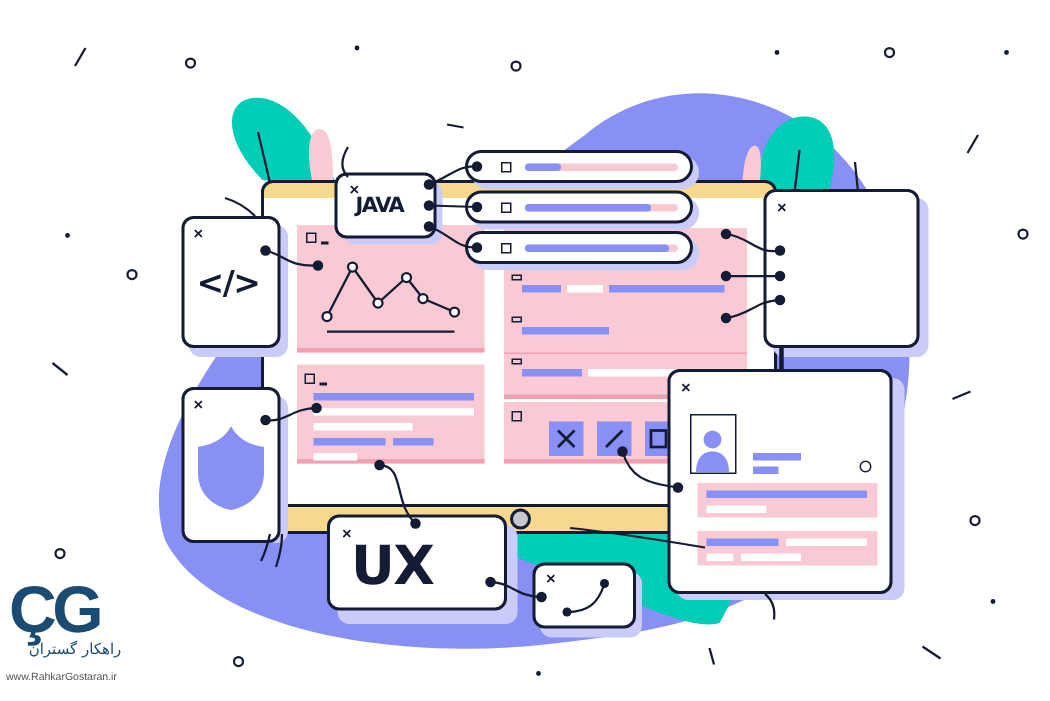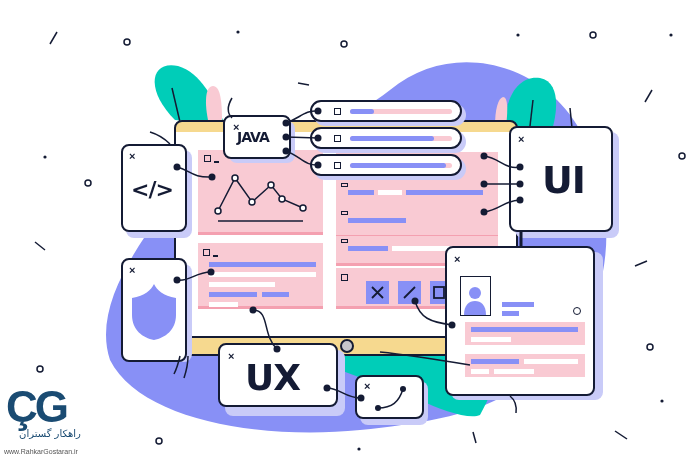--- a/index.html
+++ b/index.html
@@ -157,21 +157,20 @@
 <div class="card" style="left:121px;top:258px;width:66px;height:104px;">
   <span class="xmark" style="left:6px;top:5px;">×</span>
   <svg width="62" height="100">
       <path d="M9 38 C 22 36, 28 30, 31 24 C 34 30, 40 36, 53 38 L 53 55 C 53 70, 42 78, 31 80 C 20 78, 9 70, 9 55 Z" fill="#8890f6"></path>
     </svg>
 </div>
 
 <div class="shadow" style="left:515px;top:132px;width:104px;height:106px;"></div>
 <div class="card" style="left:509px;top:126px;width:104px;height:106px;">
   <span class="xmark" style="left:7px;top:6px;">×</span>
-  <span class="bigtxt" style="left:31px;top:30px;font-size:38px;">UI</span>
 </div>
 
 <div class="shadow" style="left:451px;top:252px;width:152px;height:148px;"></div>
 <div class="card" style="left:445px;top:246px;width:150px;height:150px;">
   <span class="xmark" style="left:7px;top:6px;">×</span>
   <div class="abs" style="left:13px;top:28px;width:31px;height:40px;border:1.5px solid #141b34;box-sizing:border-box;overflow:hidden;">
     <svg width="31" height="40">
         <circle cx="14" cy="16" r="6" fill="#8890f6"></circle>
         <path d="M3 38 C 3 28, 8 24, 14 24 C 20 24, 25 28, 25 38 Z" fill="#8890f6"></path>
       </svg>
@@ -185,21 +184,21 @@
   <div class="abs" style="left:18px;top:106px;width:120px;height:23px;background:#f9cad3;"></div>
   <div class="bar" style="left:24px;top:111px;width:48px;background:#8890f6;"></div>
   <div class="bar" style="left:77px;top:111px;width:54px;background:#ffffff;"></div>
   <div class="bar" style="left:24px;top:121px;width:18px;background:#ffffff;"></div>
   <div class="bar" style="left:47px;top:121px;width:40px;background:#ffffff;"></div>
 </div>
 
 <div class="shadow" style="left:225px;top:350px;width:120px;height:66px;"></div>
 <div class="card" style="left:218px;top:343px;width:120px;height:64px;">
   <span class="xmark" style="left:8px;top:6px;">×</span>
-  <span class="bigtxt" style="left:25px;top:12px;font-size:36px;">UX</span>
+  <span class="bigtxt" style="left:14px;top:12px;font-size:36px;">UX</span>
 </div>
 
 <div class="shadow" style="left:360px;top:381px;width:68px;height:44px;"></div>
 <div class="card" style="left:355px;top:375px;width:69px;height:44px;">
   <span class="xmark" style="left:7px;top:4px;">×</span>
   <svg width="69" height="44">
       <path d="M21 31 C 35 31, 42 25, 46 12" fill="none" stroke="#141b34" stroke-width="1.5"></path>
       <circle cx="21" cy="31" r="3" fill="#141b34"></circle>
       <circle cx="46" cy="12" r="3" fill="#141b34"></circle>
     </svg>

